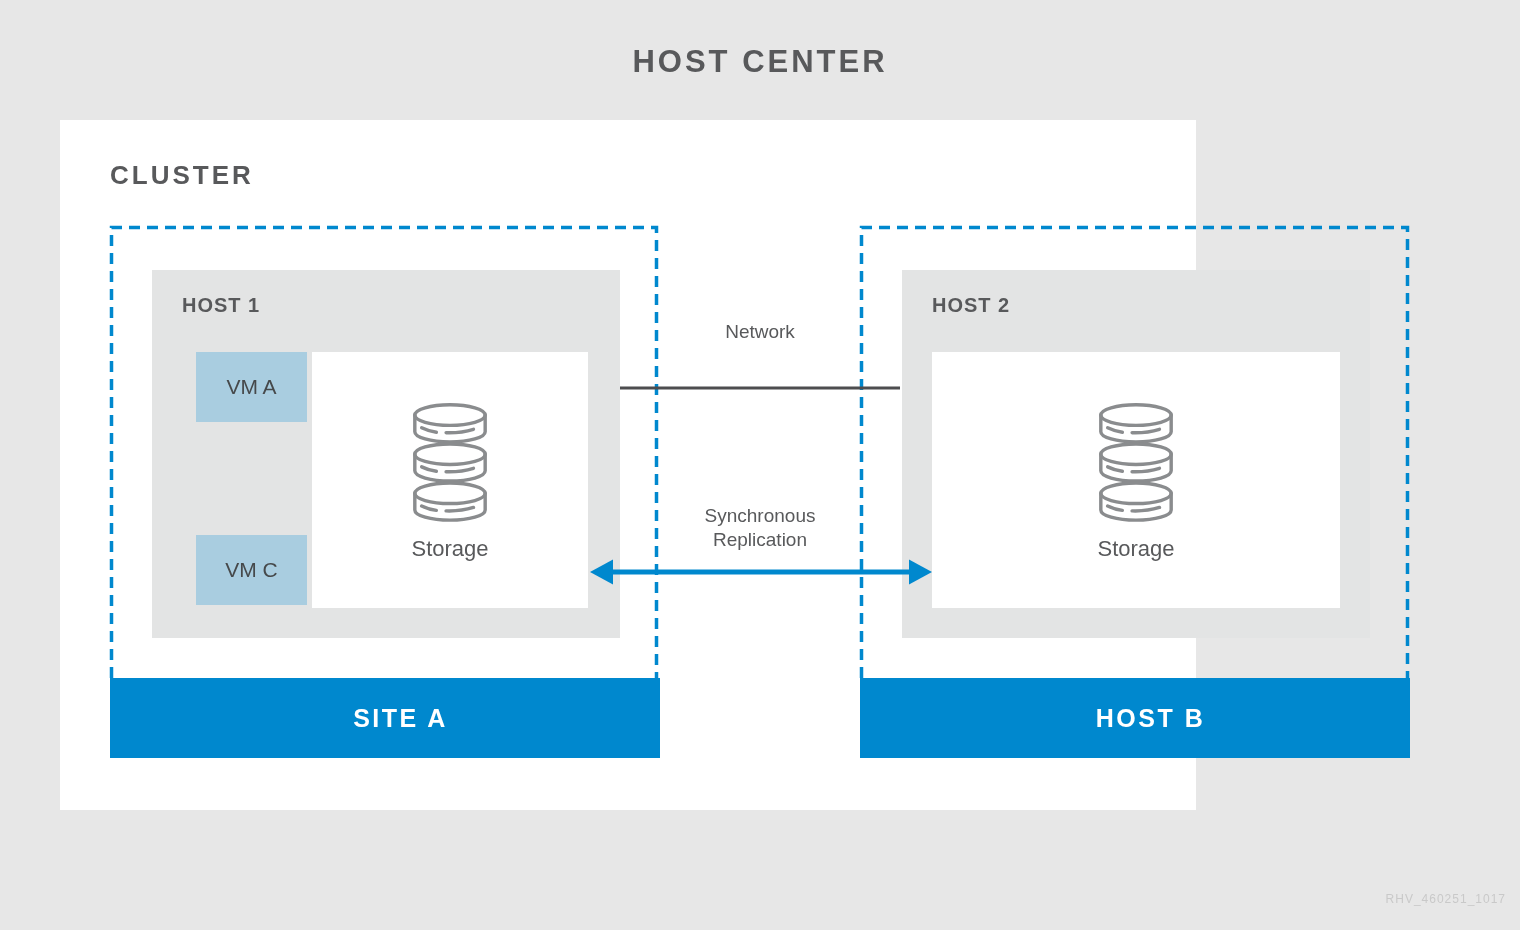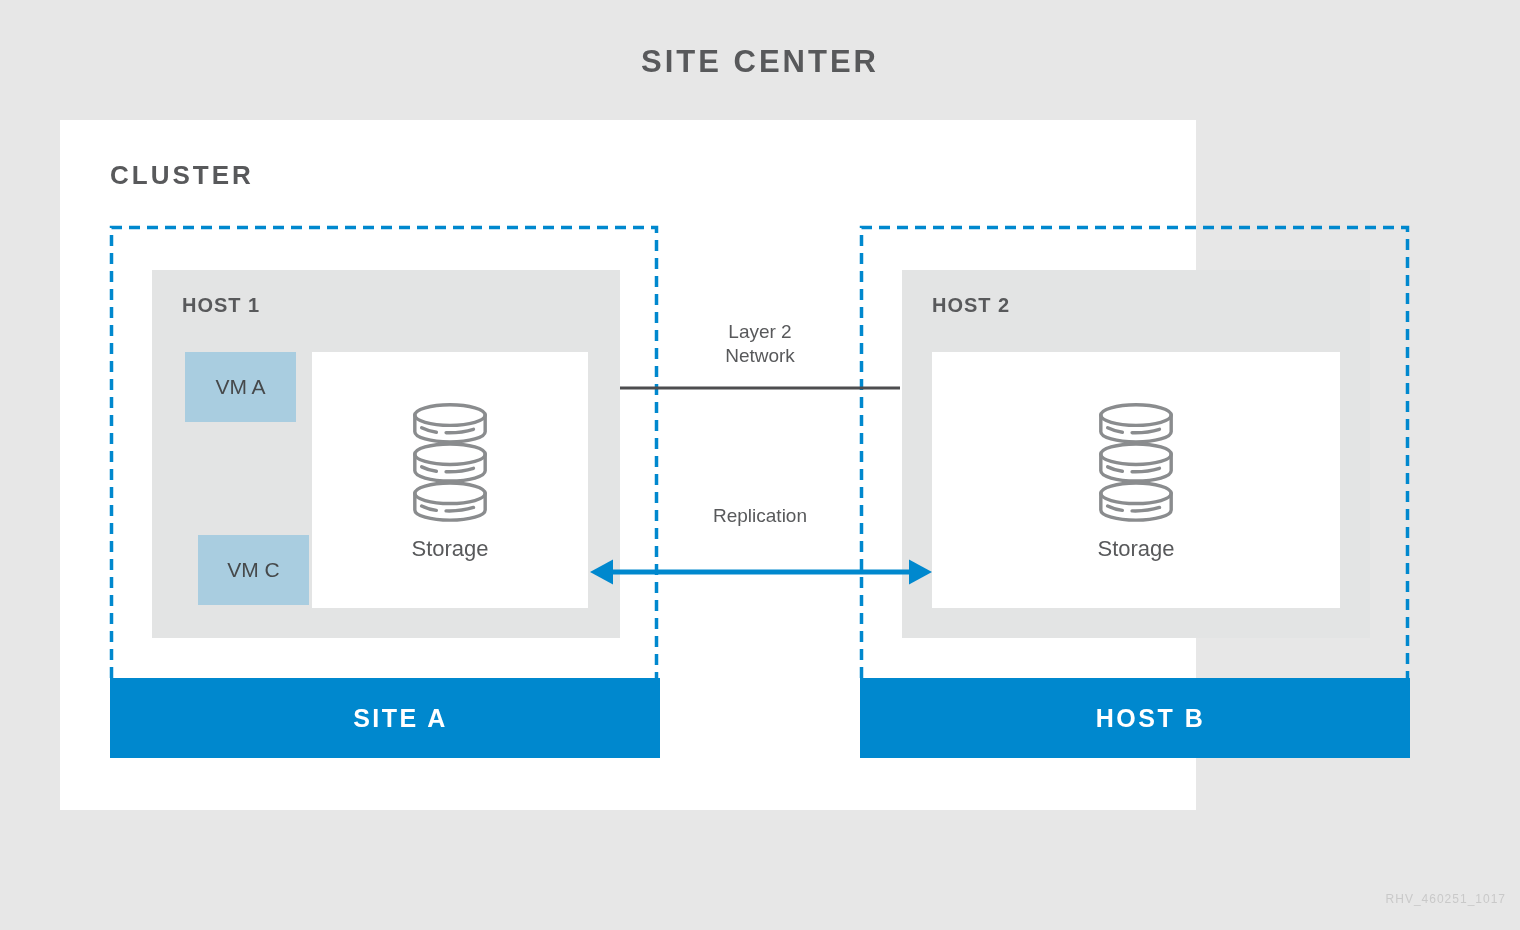--- a/index.html
+++ b/index.html
@@ -33,27 +33,27 @@
     background:#e3e4e4;
   }
   .host.h1 { left:92px; }
   .host.h2 { left:842px; }
   .host-label {
     position:absolute; left:30px; top:24px;
     font-size:20px; font-weight:700; letter-spacing:1px; color:#58595b;
   }
 
   .vm {
-    position:absolute; left:33px; width:111px; height:70px;
+    position:absolute; left:44px; width:111px; height:70px;
     background:#a9cde0; display:flex; align-items:center; justify-content:center;
     font-size:21px; color:#46494b;
   }
   .vm.v0 { top:82px; }
   .vm.v1 { top:173px; }
-  .vm.v2 { top:265px;margin-left:13px; }
+  .vm.v2 { top:265px; }
 
   .storage {
     position:absolute; top:82px; height:256px; background:#ffffff;
     display:flex; flex-direction:column; align-items:center;
   }
   .storage.s1 { left:160px; width:276px; }
   .storage.s2 { left:30px;  width:408px; }
   .db-icon { margin-top:50px; }
   .storage-label { margin-top:14px; font-size:22px; color:#58595b; }
 
@@ -78,21 +78,21 @@
   .watermark {
     position:absolute; right:14px; top:892px;
     font-size:12px; letter-spacing:1px; color:#c9c9c9;
   }
 </style>
 </head>
 <body>
 
 <div class="stage">
 
-  <div class="page-title">SITE CENTER</div>
+  <div class="page-title">HOST CENTER</div>
 
   <div class="panel">
 
     <div class="cluster-label">CLUSTER</div>
 
     <div class="host h1">
       <div class="host-label">HOST 1</div>
       <div class="vm v0">VM A</div>
       <div class="vm v2">VM C</div>
 
@@ -143,24 +143,24 @@
             <path d="M8 13v17a36 10.5 0 0 0 72 0V13"></path>
             <path d="M15 26q7 3.5 15 4.5"></path>
             <path d="M40 31q15 0.5 28 -3.5"></path>
           </g>
         </svg>
         <div class="storage-label">Storage</div>
       </div>
     </div>
 
     <div class="mid-label net">
-      <div>Layer 2</div>
       <div>Network</div>
     </div>
     <div class="mid-label sync">
+      <div>Synchronous</div>
       <div>Replication</div>
     </div>
 
     <div class="site-bar a">
       <span>SITE A</span>
     </div>
     <div class="site-bar b">
       <span>HOST B</span>
     </div>
 

